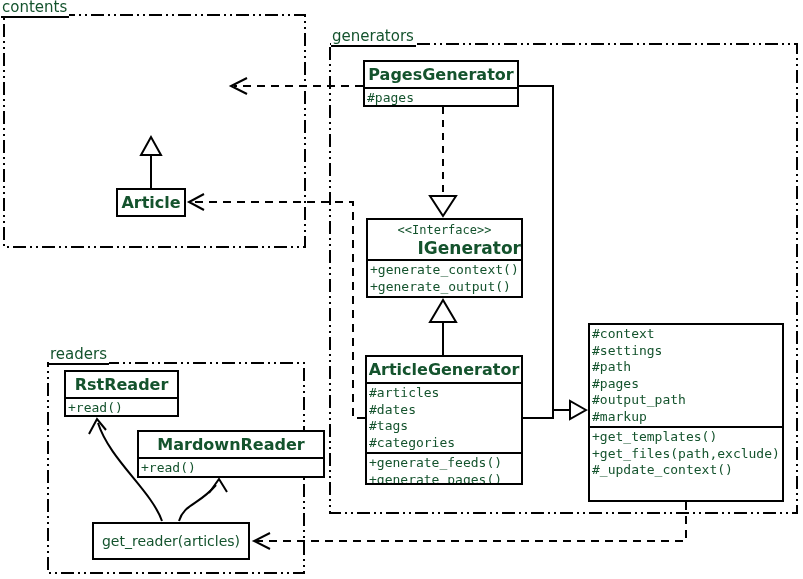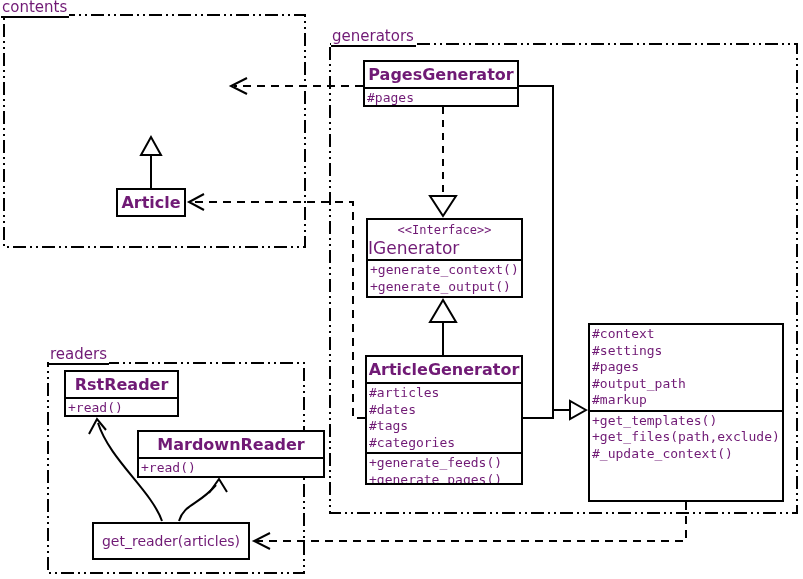--- a/index.html
+++ b/index.html
@@ -1,18 +1,18 @@
 <!DOCTYPE html>
 <html><head>
 <meta charset="utf-8">
 <style>
   html,body{margin:0;padding:0;background:#ffffff;}
   .canvas{
     position:relative;width:803px;height:579px;background:#ffffff;
-    font-family:"DejaVu Sans",sans-serif;color:#701a75;overflow:hidden;
+    font-family:"DejaVu Sans",sans-serif;color:#14532d;overflow:hidden;
   }
   .wires{position:absolute;left:0;top:0;width:803px;height:579px;}
   .pkg-label{
     position:absolute;font-size:15px;line-height:15px;background:#ffffff;
     border-bottom:2px solid #000;padding:0 2px 1px 1px;z-index:2;
   }
   .uml-class{
     position:absolute;background:#ffffff;border:2px solid #000;box-sizing:border-box;
     overflow:hidden;z-index:1;
   }
@@ -20,22 +20,22 @@
     font-family:"DejaVu Sans",sans-serif;font-weight:bold;font-size:16px;
     text-align:center;line-height:25px;height:25px;border-bottom:2px solid #000;
     white-space:nowrap;
   }
   .uml-title.no-sep{border-bottom:none;}
   .uml-stereo{
     font-family:"DejaVu Sans Mono",monospace;font-weight:normal;font-size:12px;
     text-align:center;line-height:15px;padding-top:3px;
   }
   .uml-name2{
-    font-family:"DejaVu Sans",sans-serif;font-weight:normal;font-size:17px;
-    text-align:left;line-height:21px;
+    font-family:"DejaVu Sans",sans-serif;font-weight:bold;font-size:17px;
+    text-align:right;line-height:21px;
   }
   .uml-head-sep{border-bottom:2px solid #000;}
   .uml-compart{padding:1px 0;}
   .uml-compart.sep{border-top:2px solid #000;}
   .uml-row{
     font-family:"DejaVu Sans Mono",monospace;font-size:13px;line-height:16.5px;
     white-space:pre;padding:0 2px;
   }
   .fn-box{
     position:absolute;background:#ffffff;border:2px solid #000;box-sizing:border-box;
@@ -120,20 +120,21 @@
     <div class="uml-compart sep">
       <div class="uml-row">+generate_feeds()</div>
       <div class="uml-row">+generate_pages()</div>
     </div>
   </div>
 
   <div class="uml-class" style="left:588px;top:323px;width:196px;height:179px;">
     <div class="uml-compart">
       <div class="uml-row">#context</div>
       <div class="uml-row">#settings</div>
+      <div class="uml-row">#path</div>
       <div class="uml-row">#pages</div>
       <div class="uml-row">#output_path</div>
       <div class="uml-row">#markup</div>
     </div>
     <div class="uml-compart sep">
       <div class="uml-row">+get_templates()</div>
       <div class="uml-row">+get_files(path,exclude)</div>
       <div class="uml-row">#_update_context()</div>
     </div>
   </div>

